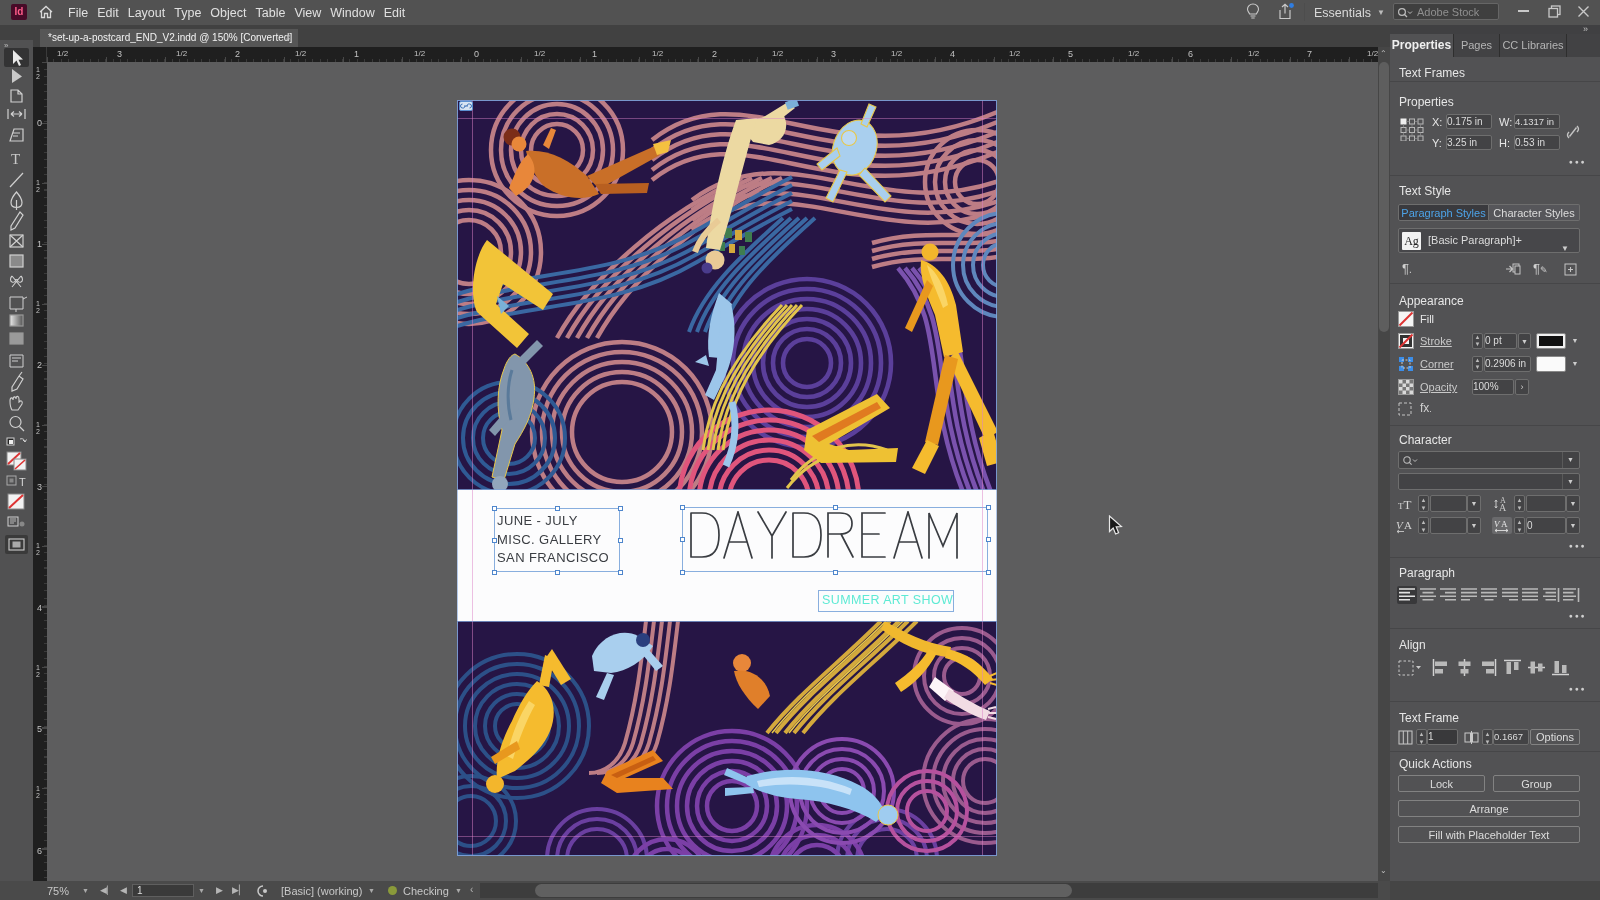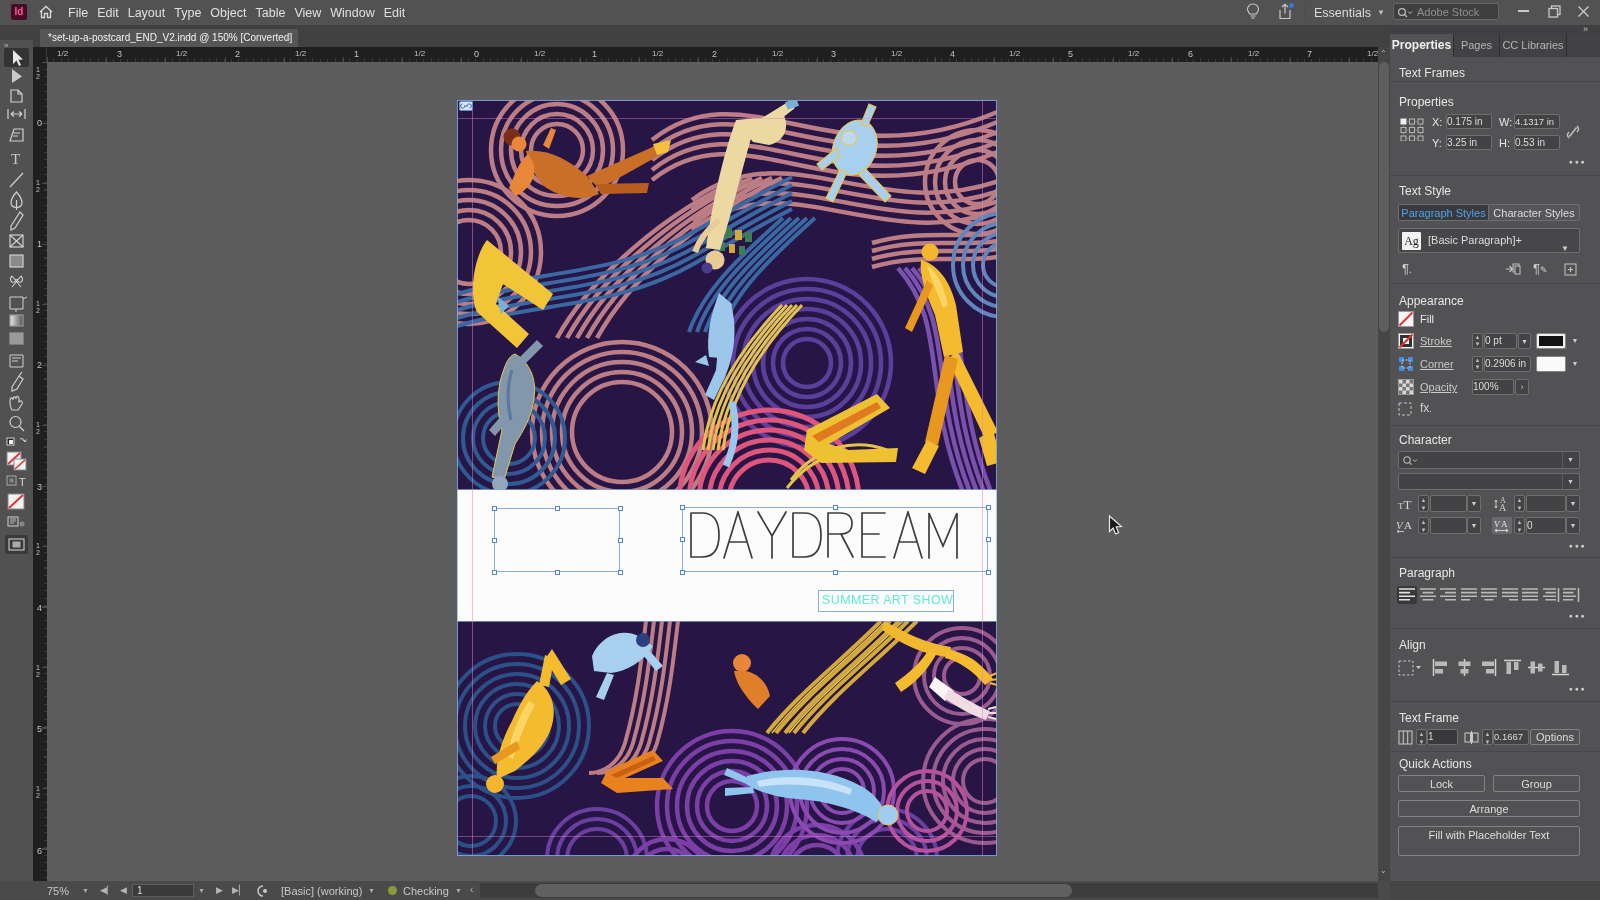--- a/index.html
+++ b/index.html
@@ -445,20 +445,21 @@
     </g>
 
     <g>
       <path d="M150,150 L196,129 L206,140 L168,157 L206,157 L216,168 L160,172 L144,162 Z" fill="#e8821e"></path>
       <path d="M154,154 L196,135 L199,139 L160,157 Z" fill="#c85f12"></path>
     </g>
   </svg>
 
   <div class="abs" style="left:457px;top:490px;width:540px;height:131px;background:#fcfcfd;"></div>
   <div class="abs" style="left:494px;top:508px;width:126px;height:64px;border:1px solid #88aede;"></div>
+  <div class="abs" style="left:497px;top:512px;color:#3a3d42;font-size:13px;line-height:18.5px;letter-spacing:0.4px;">JUNE - JULY<br>MISC. GALLERY<br>SAN FRANCISCO</div>
   <div class="abs" style="left:682px;top:507px;width:306px;height:65px;border:1px solid #88aede;"></div>
   <svg class="abs" style="left:686px;top:511px" width="280" height="50" viewBox="0 0 280 50">
     <g fill="none" stroke="#3a3d42" stroke-width="1.7" stroke-linecap="round">
       <g transform="translate(4,1)">
           <path d="M1,1 V45 M1,1 H12 Q29,1 29,23 Q29,45 12,45 H1"></path>
         </g>
       <g transform="translate(38,1)">
           <path d="M0,46 L14,0 L28,46 M5,30 H23"></path>
         </g>
       <g transform="translate(72,1)">
@@ -798,21 +799,21 @@
       </svg>
     <div class="abs fld" style="left:1482px;top:729px;width:11px;height:16px;padding:0;text-align:center;font-size:6px;line-height:8px;color:#bbb;">▲<br>▼</div>
     <div class="abs fld" style="left:1493px;top:729px;width:36px;height:16px;line-height:14px;font-size:9.5px;">0.1667</div>
     <div class="abs btn" style="left:1530px;top:729px;width:50px;height:16px;line-height:15px;">Options</div>
     <div class="divider" style="top:751px;"></div>
 
     <div class="abs lbl" style="left:1399px;top:757px;">Quick Actions</div>
     <div class="abs btn" style="left:1398px;top:775px;width:87px;height:17px;line-height:16px;">Lock</div>
     <div class="abs btn" style="left:1493px;top:775px;width:87px;height:17px;line-height:16px;">Group</div>
     <div class="abs btn" style="left:1398px;top:800px;width:182px;height:17px;line-height:16px;">Arrange</div>
-    <div class="abs btn" style="left:1398px;top:826px;width:182px;height:30px;line-height:16px;text-align:center;">Fill with Placeholder Text</div>
+    <div class="abs btn" style="left:1398px;top:826px;width:182px;height:17px;line-height:16px;text-align:center;">Fill with Placeholder Text</div>
   </div>
 
   <div class="abs" style="left:0;top:881px;width:1600px;height:19px;background:#4a4a4a;"></div>
   <div id="statusbar">
     <div class="abs" style="left:47px;top:885px;color:#c8c8c8;font-size:11px;">75%</div>
     <div class="abs" style="left:82px;top:887px;color:#aaa;font-size:7px;">▼</div>
     <div class="abs" style="left:100px;top:885px;color:#b5b5b5;font-size:9px;">◀<span style="font-size:8px;">▏</span></div>
     <div class="abs" style="left:120px;top:885px;color:#b5b5b5;font-size:9px;">◀</div>
     <div class="abs" style="left:132px;top:884px;width:62px;height:13px;background:#3a3a3a;border:1px solid #5f5f5f;color:#ddd;font-size:10px;line-height:12px;padding-left:4px;">1</div>
     <div class="abs" style="left:198px;top:887px;color:#aaa;font-size:7px;">▼</div>

